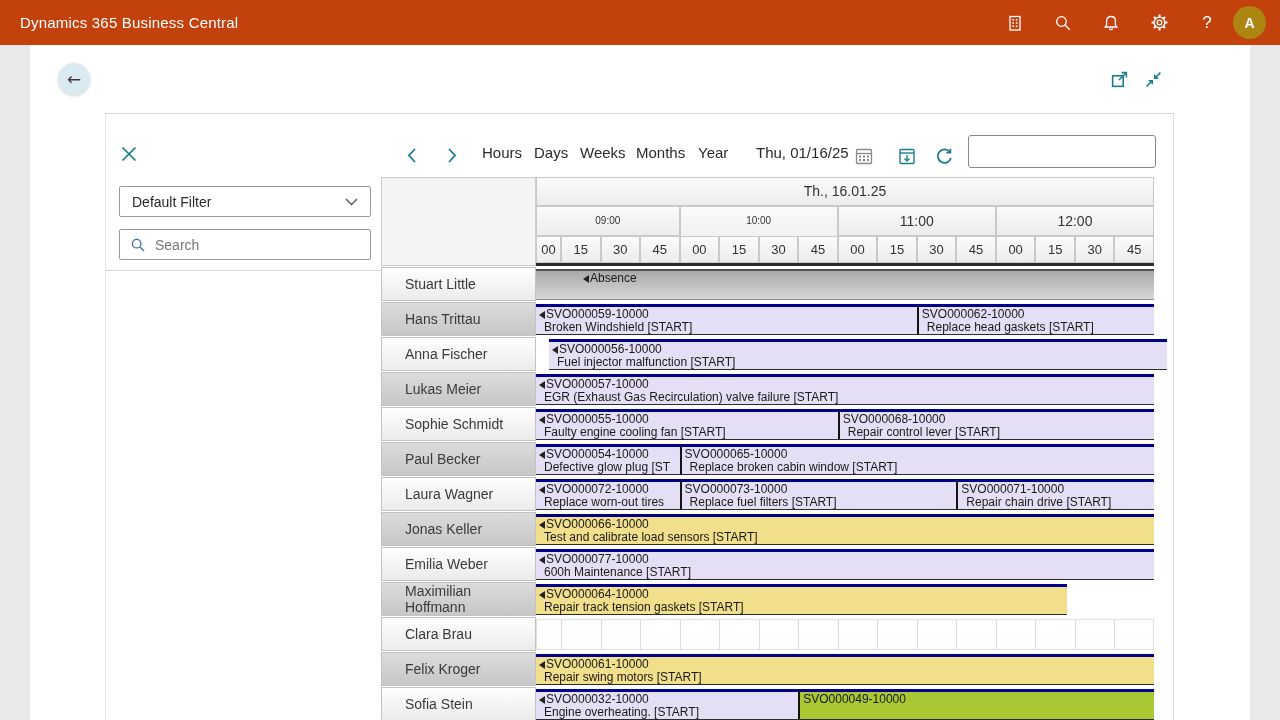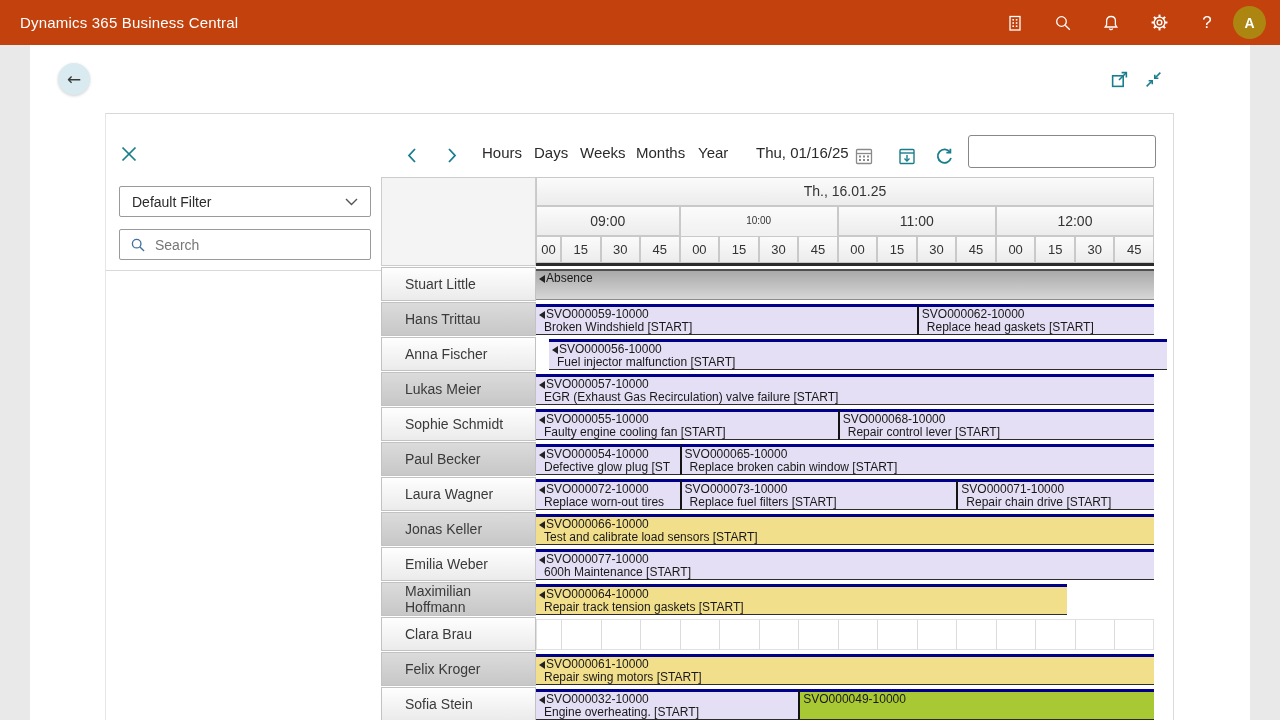--- a/index.html
+++ b/index.html
@@ -71,21 +71,21 @@
 
   
   .bars{position:absolute;left:430px;top:153px;width:618px;}
   .grow{position:absolute;left:0;width:618px;height:35px;}
   .bar{position:absolute;top:2px;height:31px;box-sizing:border-box;overflow:hidden;cursor:pointer;
     border-top:3px solid #00008b;border-bottom:1px solid #2c2c2c;}
   .bar.sep{border-left:2px solid #141414;}
   .bar.purple{background:#e4dff4;}
   .bar.yellow{background:#f2df8c;}
   .bar.green{background:#a9c934;}
-  .bar.absence{background:linear-gradient(#a9a9a9,#d7d7d7);border-top:2px solid #4f4f4f;border-bottom:1px solid #8c8c8c;}
+  .bar.absence{background:linear-gradient(#a9a9a9,#d7d7d7);border-top:2px solid #4f4f4f;border-bottom:1px solid #8c8c8c;padding-left:44px;}
   .bar .l1,.bar .l2{font-size:12px;line-height:13px;color:#191919;white-space:nowrap;}
   .bar .l1{padding-left:3px;margin-top:1px;}
   .bar .l2{padding-left:8px;}
   .cont{display:inline-block;width:0;height:0;border-top:4px solid transparent;border-bottom:4px solid transparent;
     border-right:6px solid #222;margin-right:1px;vertical-align:-1px;}
   .erow{position:absolute;left:0;top:2px;width:618px;height:31px;border:1px solid #e0e0e0;box-sizing:border-box;background:#fff;}
   .eline{position:absolute;top:0;width:1px;height:29px;background:#dcdcdc;}
 </style>
 </head>
 <body>
@@ -360,21 +360,21 @@
           <div class="bar purple" style="left: 0px; width: 262.198px;">
             <div class="l1"><span class="cont"></span>SVO000032-10000</div>
             <div class="l2">Engine overheating. [START]</div>
           </div>
           <div class="bar green sep" style="left: 262.198px; width: 355.797px;">
             <div class="l1">SVO000049-10000</div>
           </div>
         </div>
       </div>
   <div class="hcell" style="left: 430px; top: 63px; width: 618px; height: 29px; line-height: 27px; font-size: 14px;">Th., 16.01.25</div>
-      <div class="hcell" style="left: 430px; top: 92px; width: 143.599px; height: 30px; line-height: 28px; font-size: 14px;">09:00</div>
+      <div class="hcell" style="left: 430px; top: 92px; width: 143.599px; height: 30px; line-height: 28px; font-size: 10px;">09:00</div>
       <div class="hcell" style="left: 573.599px; top: 92px; width: 158.132px; height: 44px; line-height: 28px; font-size: 10px;">10:00</div>
       <div class="hcell" style="left: 731.731px; top: 92px; width: 158.132px; height: 30px; line-height: 28px; font-size: 14px;">11:00</div>
       <div class="hcell" style="left: 889.863px; top: 92px; width: 158.132px; height: 30px; line-height: 28px; font-size: 14px;">12:00</div>
       <div class="hcell" style="left: 430px; top: 122px; width: 25px; height: 27px; line-height: 25px; font-size: 13px;">00</div>
       <div class="hcell" style="left: 455px; top: 122px; width: 39.533px; height: 27px; line-height: 25px; font-size: 13px;">15</div>
       <div class="hcell" style="left: 494.533px; top: 122px; width: 39.533px; height: 27px; line-height: 25px; font-size: 13px;">30</div>
       <div class="hcell" style="left: 534.066px; top: 122px; width: 39.533px; height: 27px; line-height: 25px; font-size: 13px;">45</div>
       <div class="hcell" style="left: 573.599px; top: 122px; width: 39.533px; height: 27px; line-height: 25px; font-size: 13px;">00</div>
       <div class="hcell" style="left: 613.132px; top: 122px; width: 39.533px; height: 27px; line-height: 25px; font-size: 13px;">15</div>
       <div class="hcell" style="left: 652.665px; top: 122px; width: 39.533px; height: 27px; line-height: 25px; font-size: 13px;">30</div>

